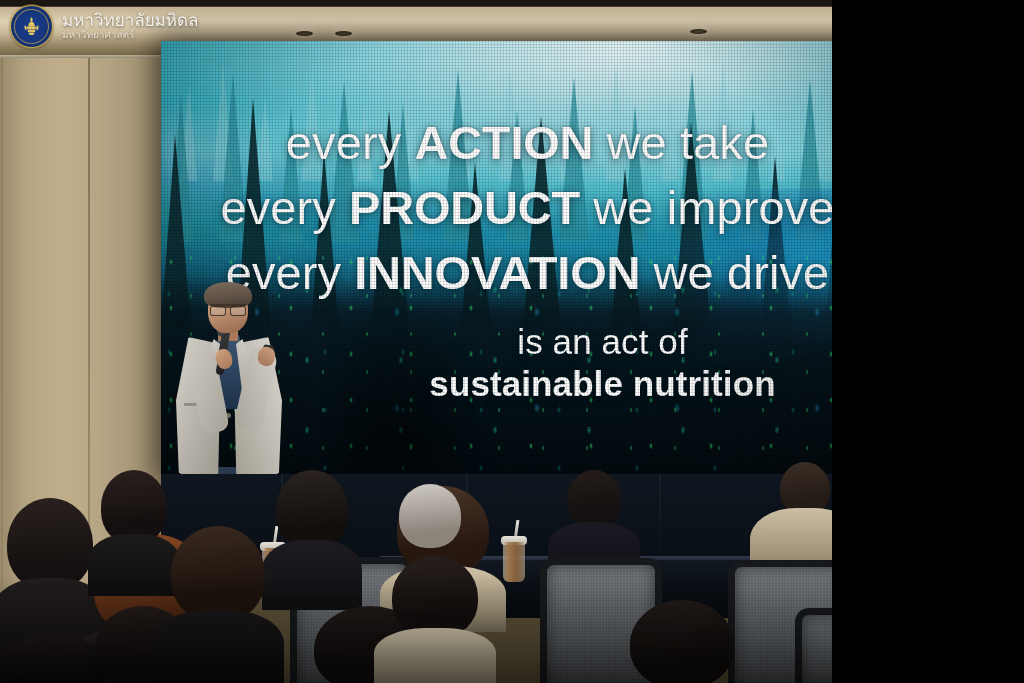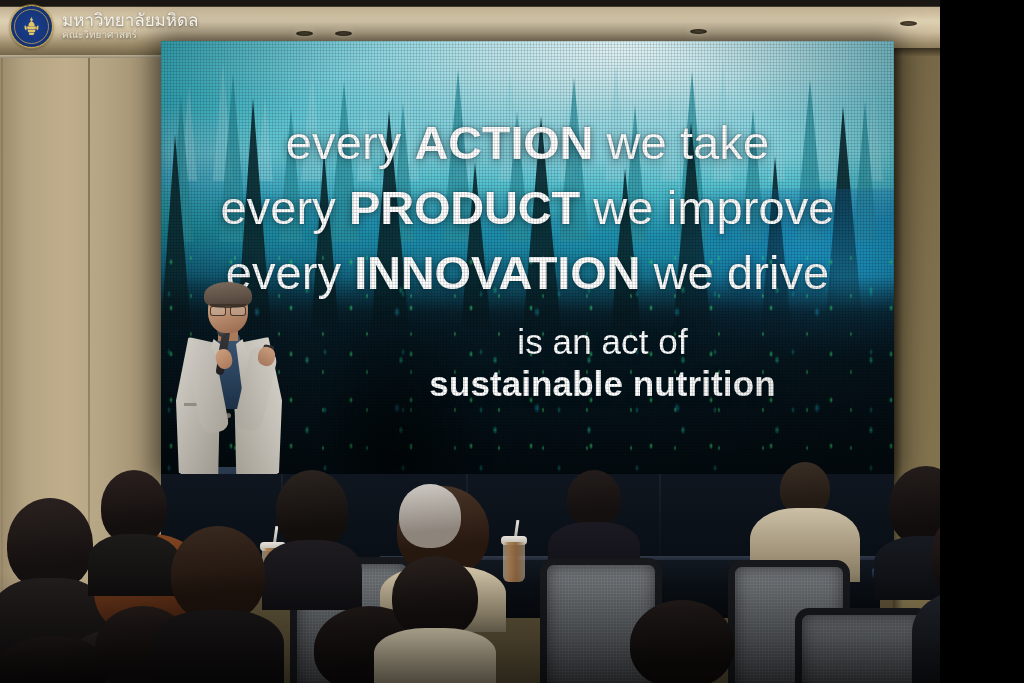--- a/index.html
+++ b/index.html
@@ -1,21 +1,21 @@
 <!DOCTYPE html>
 <html><head>
 <meta charset="utf-8">
 <title>Conference Presentation Photo</title>
 <style>
   html,body{margin:0;padding:0;background:#000;}
   body{font-family:"Liberation Sans","DejaVu Sans",sans-serif;}
 
   #stage{
     position:relative;
-    width:940px;height:683px;
+    width:832px;height:683px;
     overflow:hidden;
     background:#2b2418;
   }
 
   
   .room-wall{
     position:absolute;left:0;top:0;width:1024px;height:683px;
     background:
       linear-gradient(180deg,#0d0b08 0%,#0d0b08 1.2%,#c9b896 1.3%,#d8c8a8 3.0%,#bda98a 4.4%,#8a7a5c 5.2%,#6b5e42 6.0%,#5d5238 7.2%,#5d5238 100%);
   }
@@ -518,17 +518,17 @@
             <path d="M9 25 L25 25 L24 30 L10 30 Z"></path>
             <path d="M11 31 L23 31 L21 36 L13 36 Z"></path>
             <path d="M4 16 C2 20 3 25 6 27 L8 22 Z"></path>
             <path d="M30 16 C32 20 31 25 28 27 L26 22 Z"></path>
           </g>
         </svg>
       </div>
     </div>
     <div class="brand-text">
       <div class="l1">มหาวิทยาลัยมหิดล</div>
-      <div class="l2">คณะวิทยาศาสตร์</div>
+      <div class="l2">มหาวิทยาศาสตร์</div>
     </div>
   </div>
 
 </div>
 
 </body></html>

